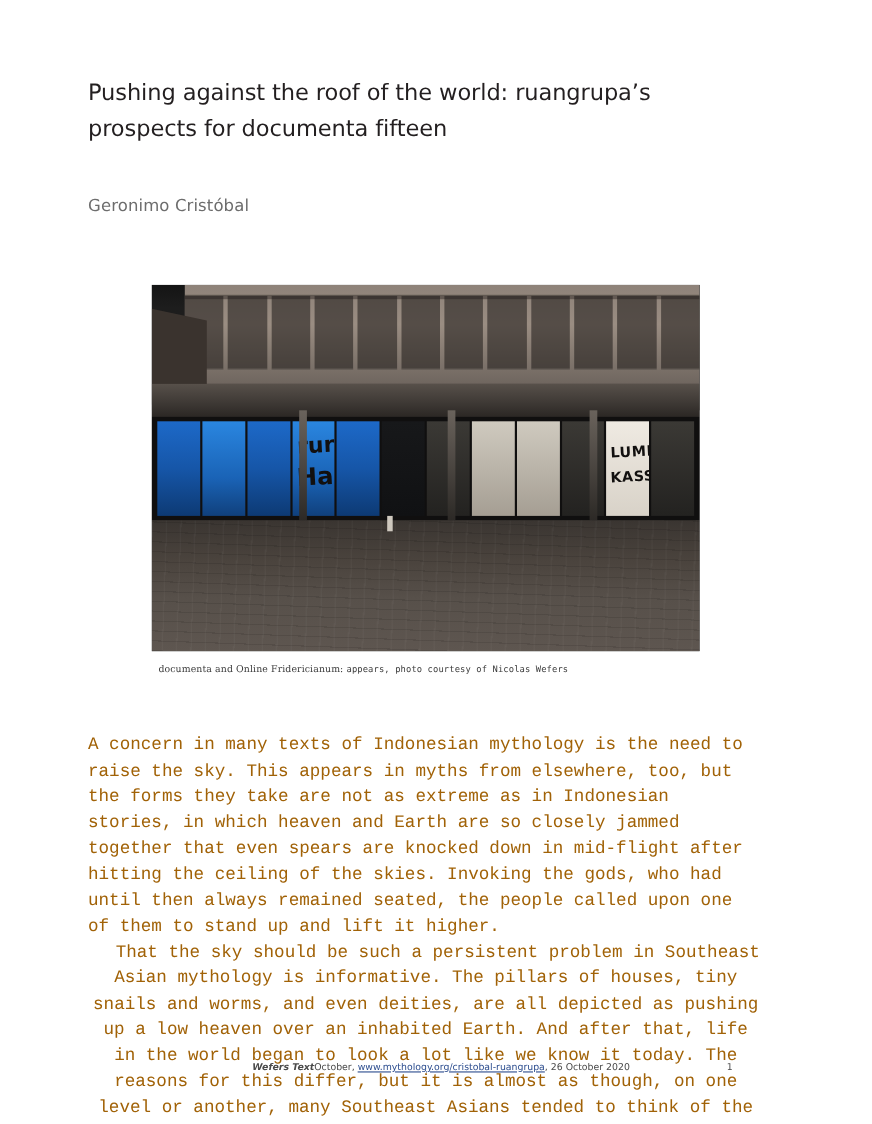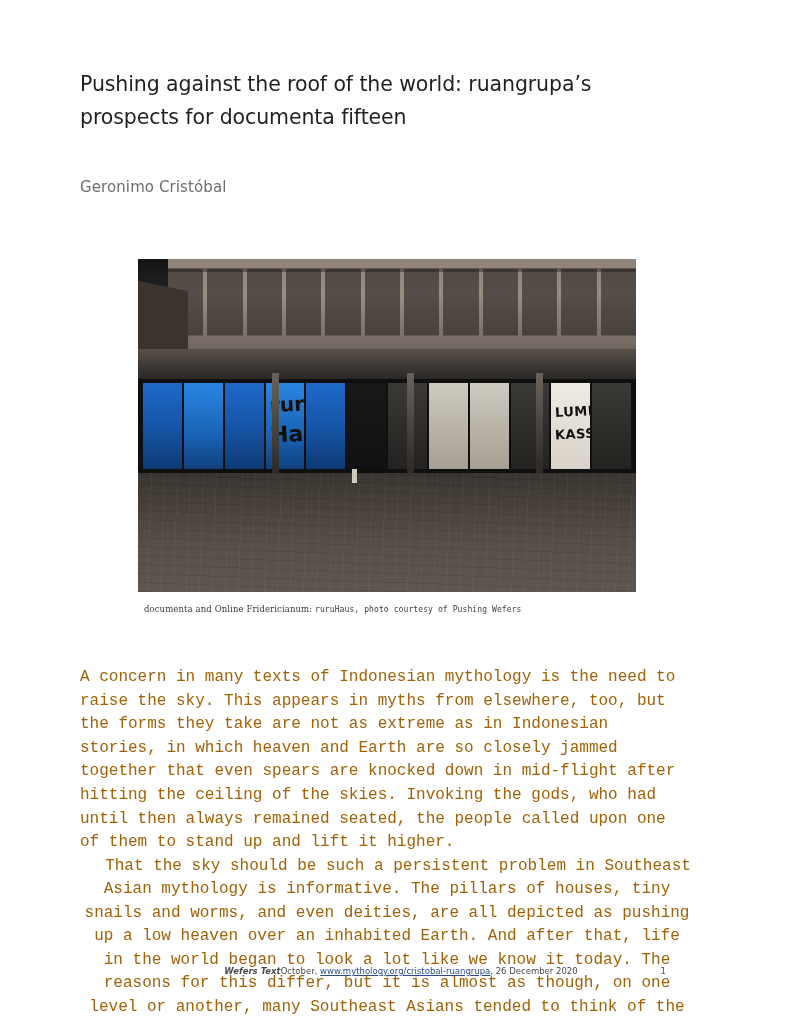--- a/index.html
+++ b/index.html
@@ -310,32 +310,32 @@
           <div class="gp gp-grey"></div>
         </div>
         <div class="pillar" style="left:27%"></div>
         <div class="pillar" style="left:54%"></div>
         <div class="pillar" style="left:80%"></div>
         <div class="ground"></div>
         <div class="bollard" style="left:43%"></div>
       </div>
       <figcaption class="figure-caption">
         <span>documenta and Online Fridericianum:</span>
-        <span class="mono">ruruHaus, photo courtesy of Pushing Wefers</span>
+        <span class="mono">appears, photo courtesy of Nicolas Wefers</span>
       </figcaption>
     </figure>
 
     <div class="body-text">
       <p>A concern in many texts of Indonesian mythology is the need to raise the sky. This appears in myths from elsewhere, too, but the forms they take are not as extreme as in Indonesian stories, in which heaven and Earth are so closely jammed together that even spears are knocked down in mid-flight after hitting the ceiling of the skies. Invoking the gods, who had until then always remained seated, the people called upon one of them to stand up and lift it higher.</p>
       <p class="indent">That the sky should be such a persistent problem in Southeast Asian mythology is informative. The pillars of houses, tiny snails and worms, and even deities, are all depicted as pushing up a low heaven over an inhabited Earth. And after that, life in the world began to look a lot like we know it today. The reasons for this differ, but it is almost as though, on one level or another, many Southeast Asians tended to think of the world as a kind of shell that needed prying open. One last push or pull and the world was ready for action. This theme of raising the sky in order for society to</p>
     </div>
 
   </div>
 
   <div class="footer">
     <div class="line2">
       <b>Wefers Text</b><span>October</span><span>,</span>
-      <a href="#">www.mythology.org/cristobal-ruangrupa</a><span>, 26 December 2020</span>
+      <a href="#">www.mythology.org/cristobal-ruangrupa</a><span>, 26 October 2020</span>
       <span class="page-num">1</span>
     </div>
   </div>
 
 </div>
 
 </body></html>

